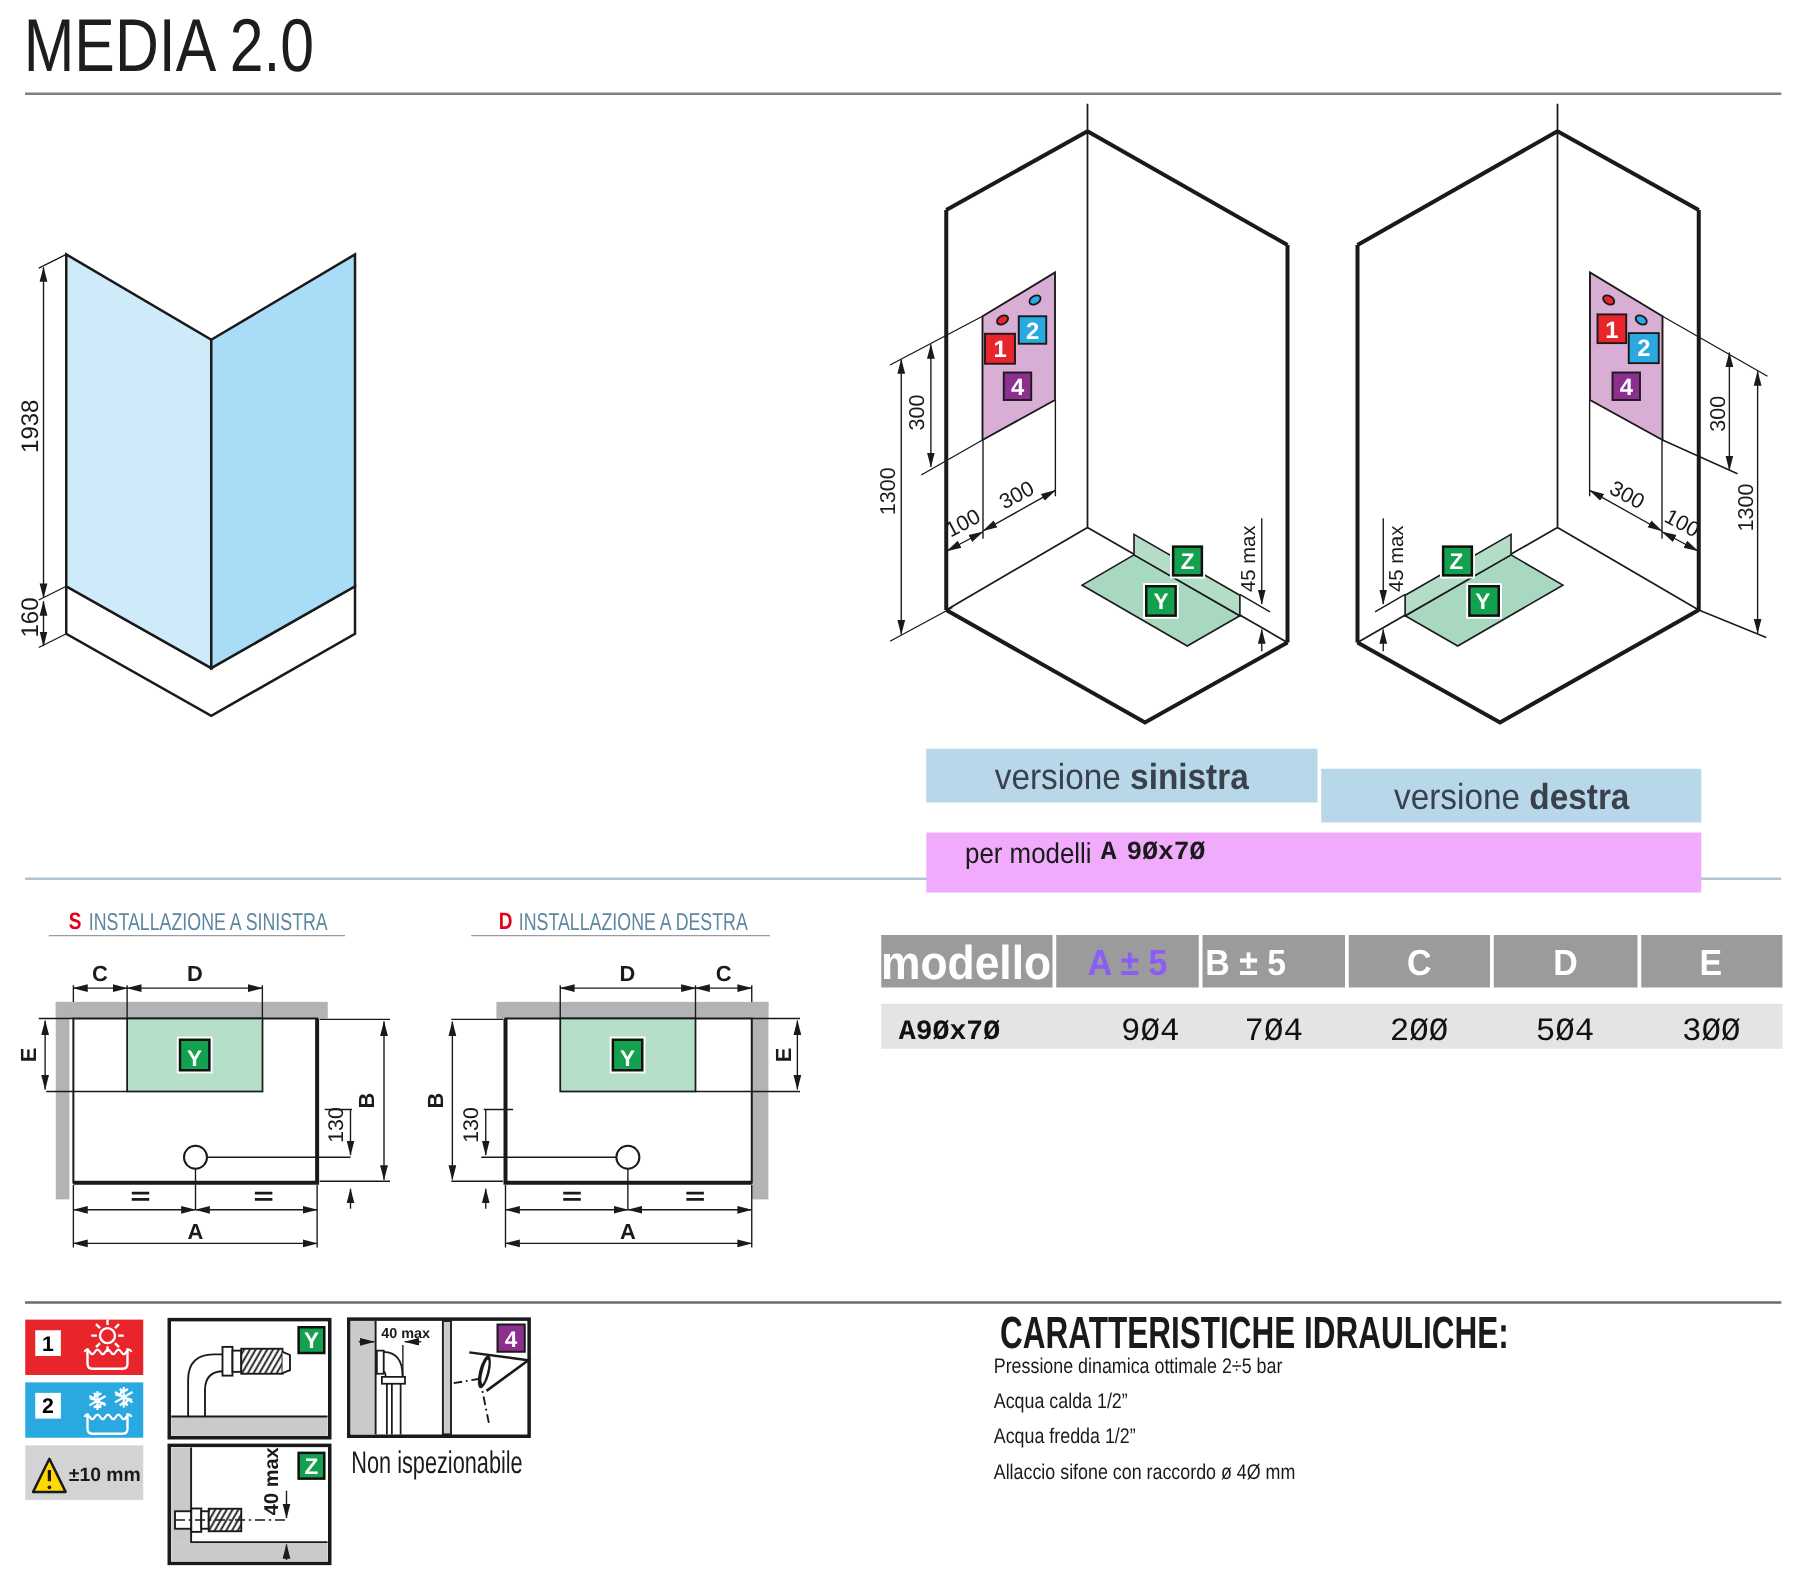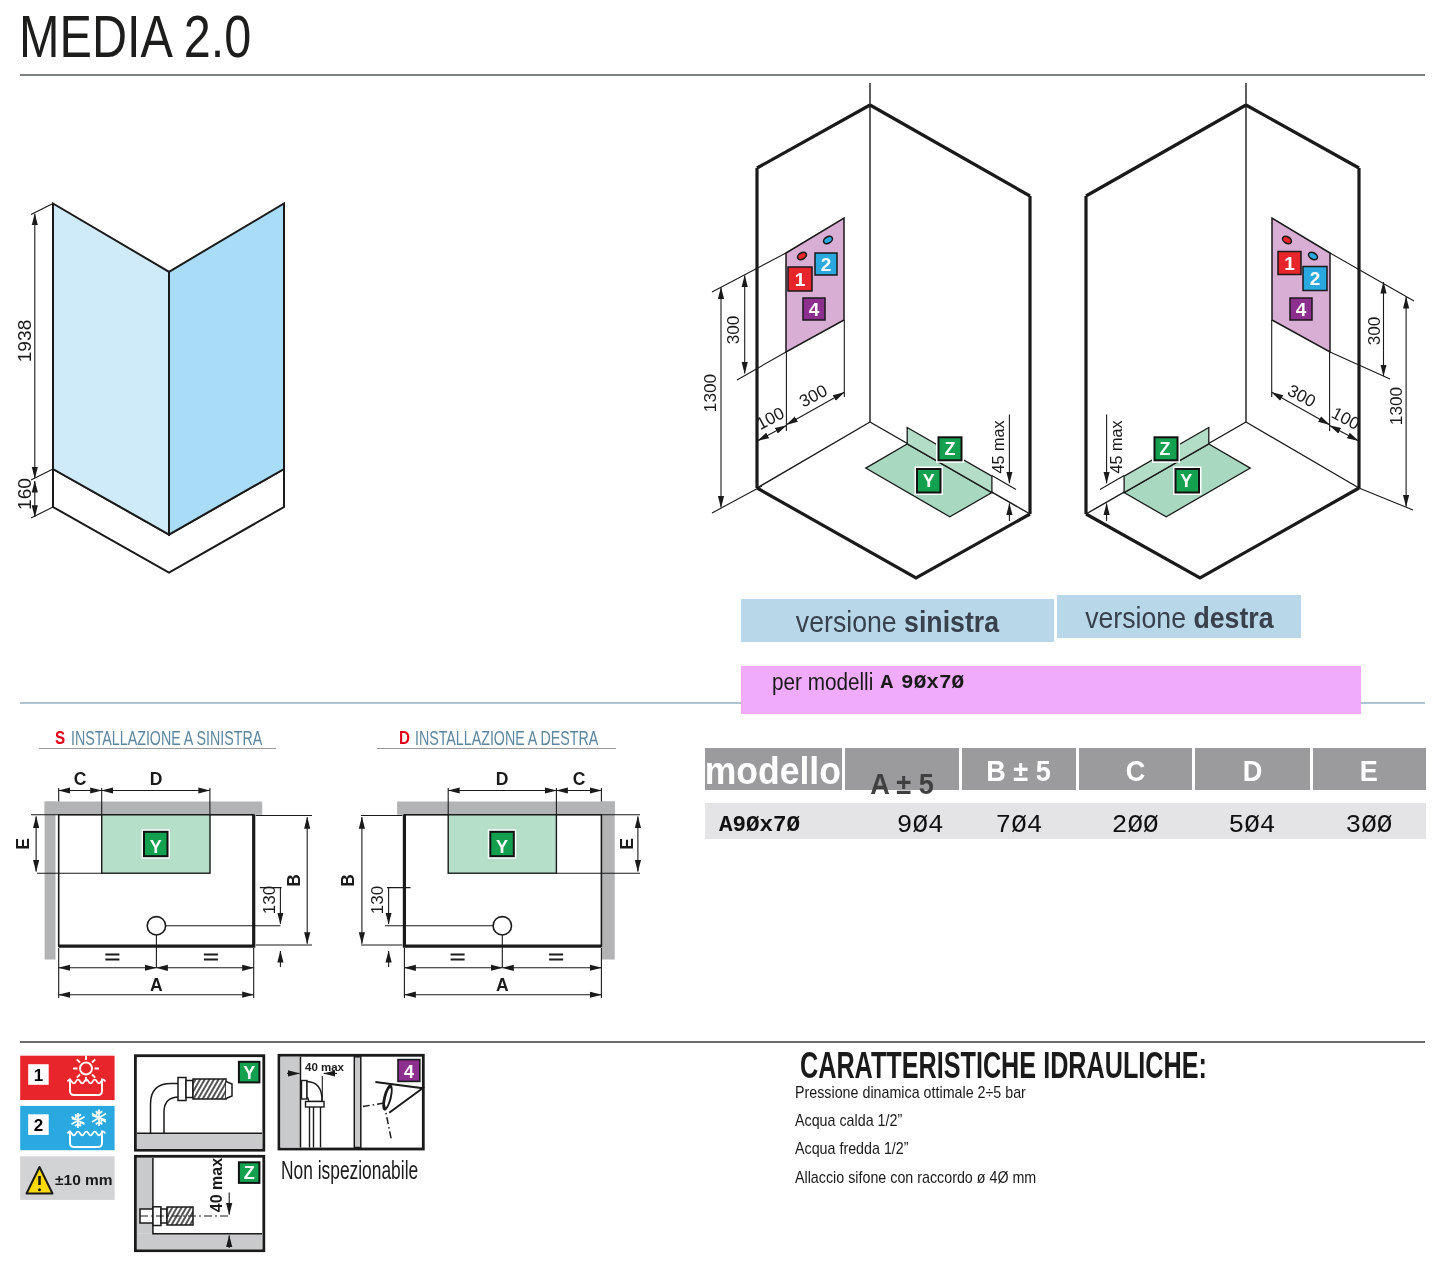--- a/index.html
+++ b/index.html
@@ -274,21 +274,21 @@
     <text x="249.2" y="1078.5" font-size="18">Y</text>
     <text x="249.2" y="1179" font-size="18">Z</text>
     <text x="408.9" y="1077.5" font-size="18">4</text>
   </g>
 </g>
 </svg>
 
 <div class="abs" style="left:741px;top:599px;width:313px;height:43px;background:#b8d8ea;display:flex;align-items:center;justify-content:center">
   <span style="font-size:29px;color:#39414d;transform:scaleX(.92);padding-top:3px;white-space:nowrap">versione <b>sinistra</b></span>
 </div>
-<div class="abs" style="left:1057px;top:595px;width:244px;height:43px;background:#b8d8ea;display:flex;align-items:center;justify-content:center">
+<div class="abs" style="left:1057px;top:615px;width:304px;height:43px;background:#b8d8ea;display:flex;align-items:center;justify-content:center">
   <span style="font-size:29px;color:#39414d;transform:scaleX(.92);padding-top:3px;white-space:nowrap">versione <b>destra</b></span>
 </div>
 <div class="abs" style="left:741px;top:666px;width:620px;height:48px;background:#f0abfc">
   <span class="abs" style="left:30.5px;top:3px;font-size:23px;color:#1a1a1a;white-space:nowrap"><span class="cx" style="transform:scaleX(.9)">per modelli </span><b class="abs" style="left:109px;top:1.5px;font-family:'Liberation Mono',monospace;font-size:21px">A<span style="display:inline-block;width:8px"></span>9Øx7Ø</b></span>
 </div>
 
 <div class="abs" style="left:55px;top:727px;font-size:19px;font-weight:bold;color:#e2001a"><span class="cx">S</span></div>
 <div class="abs" style="left:71px;top:727px;font-size:19.5px;color:#5d87a1;white-space:nowrap"><span class="cx" style="transform:scaleX(.73)">INSTALLAZIONE A SINISTRA</span></div>
 <div class="abs" style="left:38.5px;top:747.5px;width:237px;height:1.6px;background:#9b9b9b"></div>
 <div class="abs" style="left:399px;top:727px;font-size:19px;font-weight:bold;color:#e2001a"><span class="cx">D</span></div>
@@ -297,24 +297,24 @@
 
 <div class="abs" style="left:704.5px;top:747.5px;width:137px;height:42.8px;background:#9b9b9e"></div>
 <div class="abs" style="left:844.5px;top:747.5px;width:114.5px;height:42.8px;background:#9b9b9e"></div>
 <div class="abs" style="left:962px;top:747.5px;width:114px;height:42.8px;background:#9b9b9e"></div>
 <div class="abs" style="left:1079px;top:747.5px;width:112.5px;height:42.8px;background:#9b9b9e"></div>
 <div class="abs" style="left:1194.5px;top:747.5px;width:115px;height:42.8px;background:#9b9b9e"></div>
 <div class="abs" style="left:1312.5px;top:747.5px;width:113px;height:42.8px;background:#9b9b9e"></div>
 <div class="abs" style="left:704.5px;top:747.5px;width:137px;height:42.8px;color:#fff;font-weight:bold;font-size:38px;display:flex;align-items:center;justify-content:center;padding-top:3px">
       <span style="transform:scaleX(.935)">modello</span>
     </div>
-<div class="abs" style="left:844.5px;top:747.5px;width:114.5px;height:42.8px;color:#404040;font-weight:bold;font-size:29px;display:flex;align-items:center;justify-content:center;padding-top:16px">
+<div class="abs" style="left:844.5px;top:747.5px;width:114.5px;height:42.8px;color:#8b5cf6;font-weight:bold;font-size:29px;display:flex;align-items:center;justify-content:center;padding-top:3px">
       <span style="transform:scaleX(.935)">A ± 5</span>
     </div>
-<div class="abs" style="left:962px;top:747.5px;width:114px;height:42.8px;color:#fff;font-weight:bold;font-size:29px;display:flex;align-items:center;justify-content:center;padding-top:3px">
+<div class="abs" style="left:962px;top:747.5px;width:114px;height:42.8px;color:#fff;font-weight:bold;font-size:29px;display:flex;align-items:center;padding-top:3px">
       <span style="transform:scaleX(.935)">B ± 5</span>
     </div>
 <div class="abs" style="left:1079px;top:747.5px;width:112.5px;height:42.8px;color:#fff;font-weight:bold;font-size:29px;display:flex;align-items:center;justify-content:center;padding-top:3px">
       <span style="transform:scaleX(.935)">C</span>
     </div>
 <div class="abs" style="left:1194.5px;top:747.5px;width:115px;height:42.8px;color:#fff;font-weight:bold;font-size:29px;display:flex;align-items:center;justify-content:center;padding-top:3px">
       <span style="transform:scaleX(.935)">D</span>
     </div>
 <div class="abs" style="left:1312.5px;top:747.5px;width:113px;height:42.8px;color:#fff;font-weight:bold;font-size:29px;display:flex;align-items:center;justify-content:center;padding-top:3px">
       <span style="transform:scaleX(.935)">E</span>

